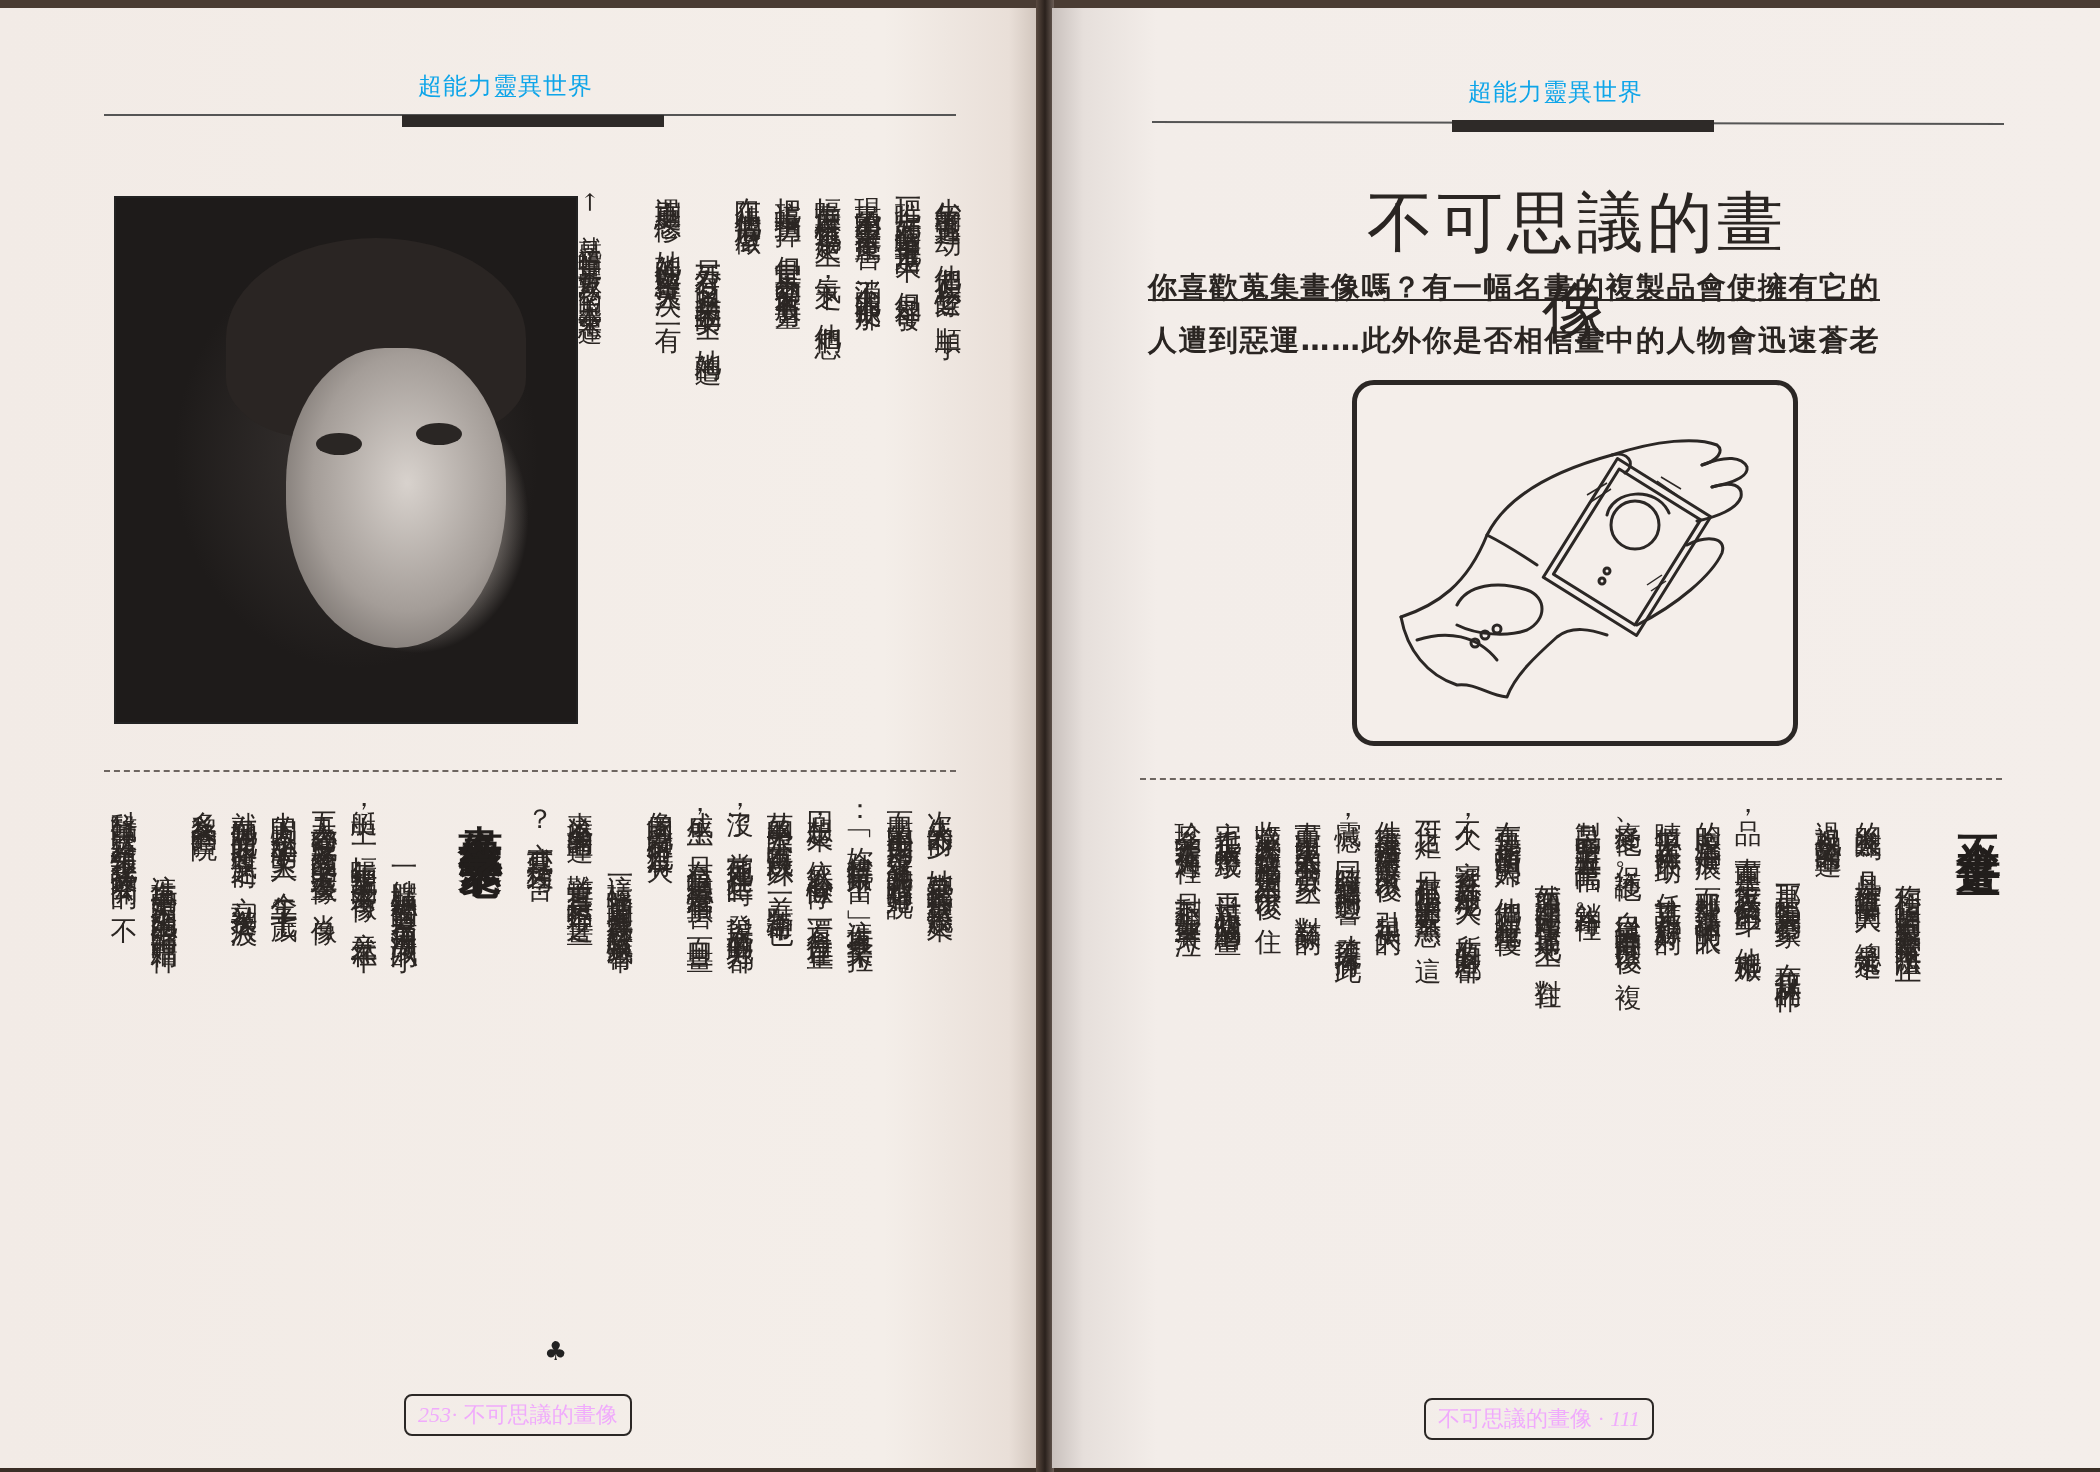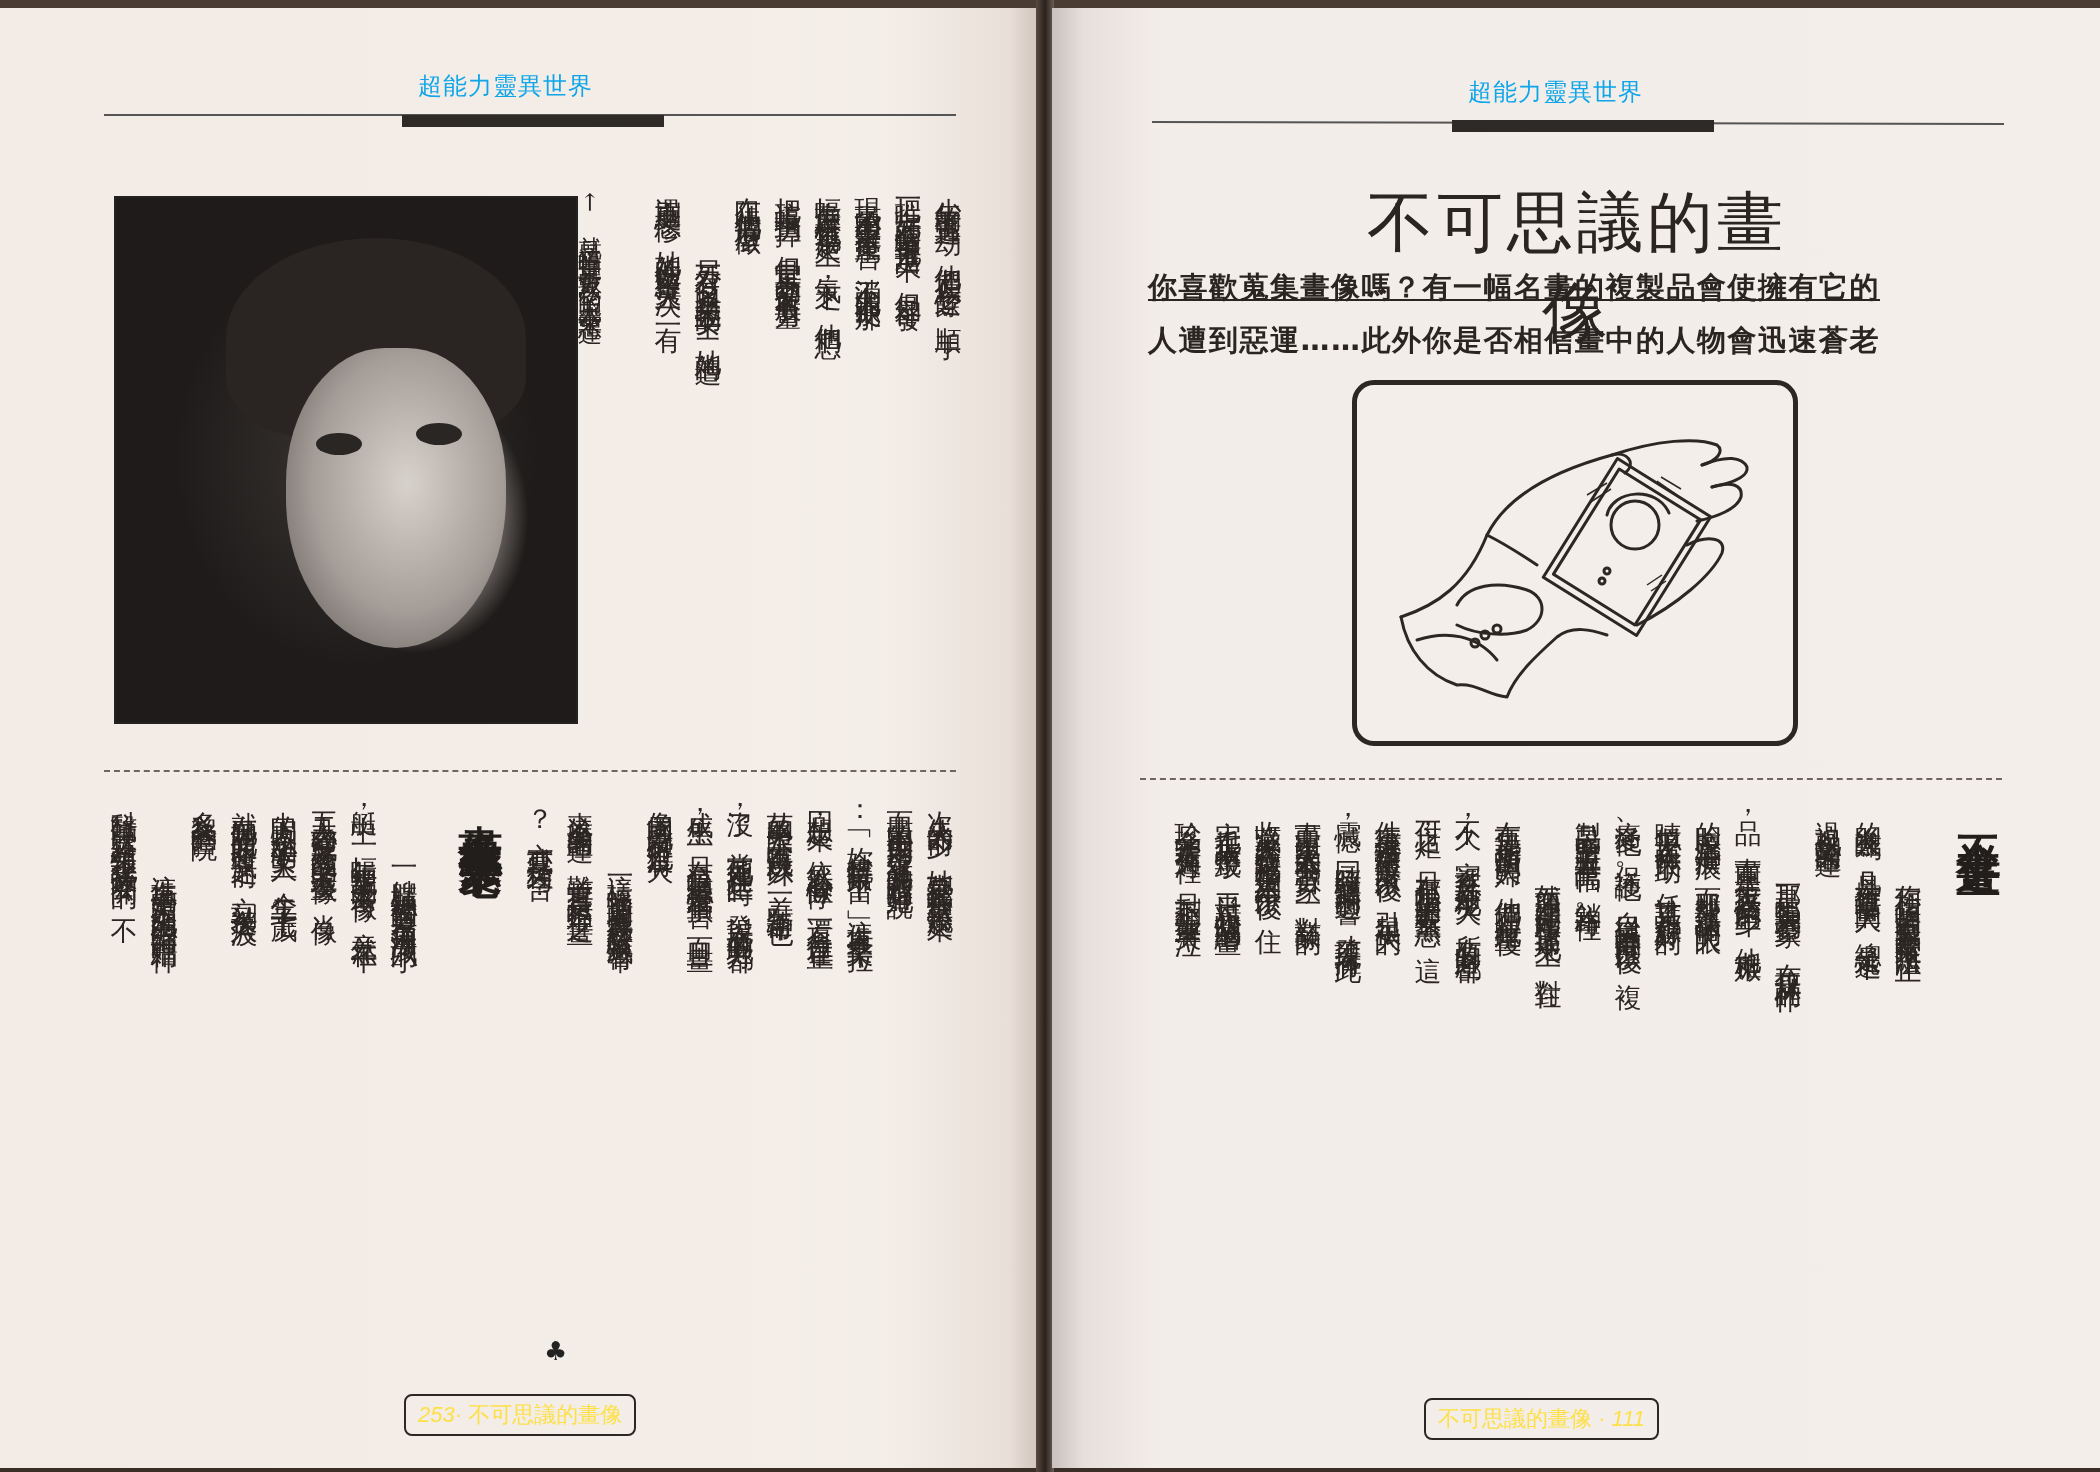--- a/index.html
+++ b/index.html
@@ -23,21 +23,21 @@
 
   .photo{position:absolute;left:114px;top:196px;width:460px;height:524px;background:
     radial-gradient(ellipse 150px 180px at 300px 320px,#b9b3ae 0%,#8c8580 45%,transparent 75%),
     radial-gradient(ellipse 260px 300px at 240px 260px,#3a3533 0%,#1e1b1a 70%),#161413;border:2px solid #222;overflow:hidden;}
   .photo .face{position:absolute;left:170px;top:150px;width:220px;height:300px;border-radius:45% 45% 50% 50%;background:radial-gradient(ellipse at 55% 45%,#d8d2cd 0%,#a49d98 55%,#6a6460 90%);}
   .photo .eye{position:absolute;width:46px;height:22px;border-radius:50%;background:#2a2624;}
   .photo .hair{position:absolute;left:110px;top:40px;width:300px;height:200px;border-radius:50% 50% 30% 30%;background:#2a2523;}
 
   .illus{position:absolute;left:1352px;top:380px;width:436px;height:356px;border:5px solid #2b2725;border-radius:22px;background:#f4eeea;}
 
-  .footer-box{position:absolute;border:2px solid #2b2725;border-radius:8px;font-family:Liberation Sans, sans-serif;font-size:22px;padding:4px 12px;color:#fde047;white-space:nowrap;}
+  .footer-box{position:absolute;border:2px solid #2b2725;border-radius:8px;font-family:Liberation Serif, serif;font-size:22px;padding:4px 12px;color:#f0abfc;white-space:nowrap;}
   .footer-box .num{font-style:italic;}
 
   .title-main{position:absolute;left:1342px;top:178px;width:470px;text-align:center;font-family:"DejaVu Sans", sans-serif;font-size:66px;letter-spacing:4px;color:#2a2522;}
   .subtitle{position:absolute;left:1148px;font-family:"DejaVu Sans", sans-serif;font-weight:bold;font-size:29px;letter-spacing:1.5px;color:#2a2522;white-space:nowrap;}
   .club{position:absolute;font-size:26px;color:#222;}
 </style>
 </head>
 <body>
 
 <div class="topedge"></div>

